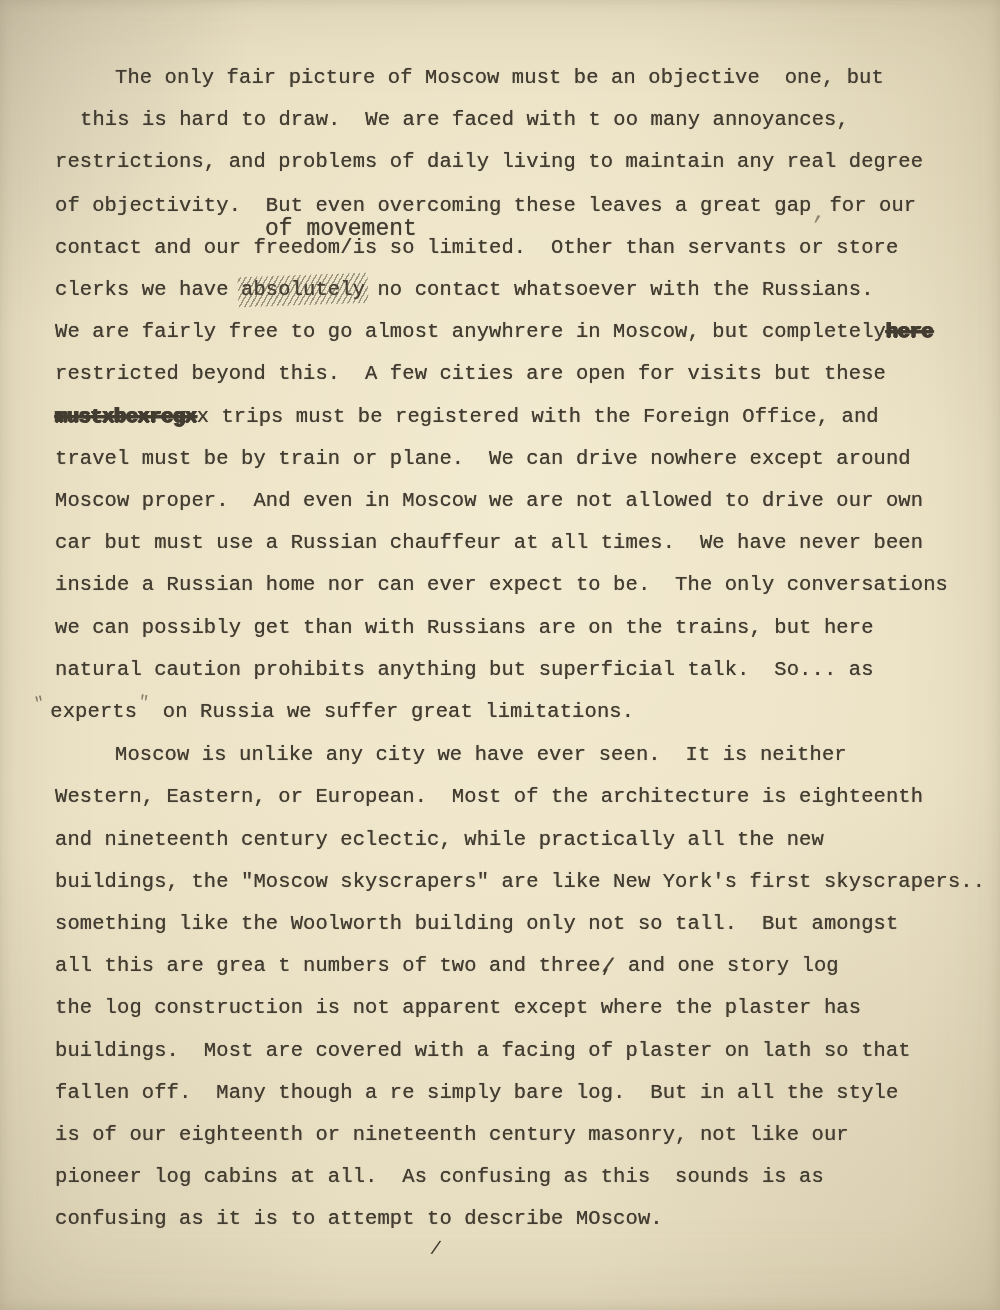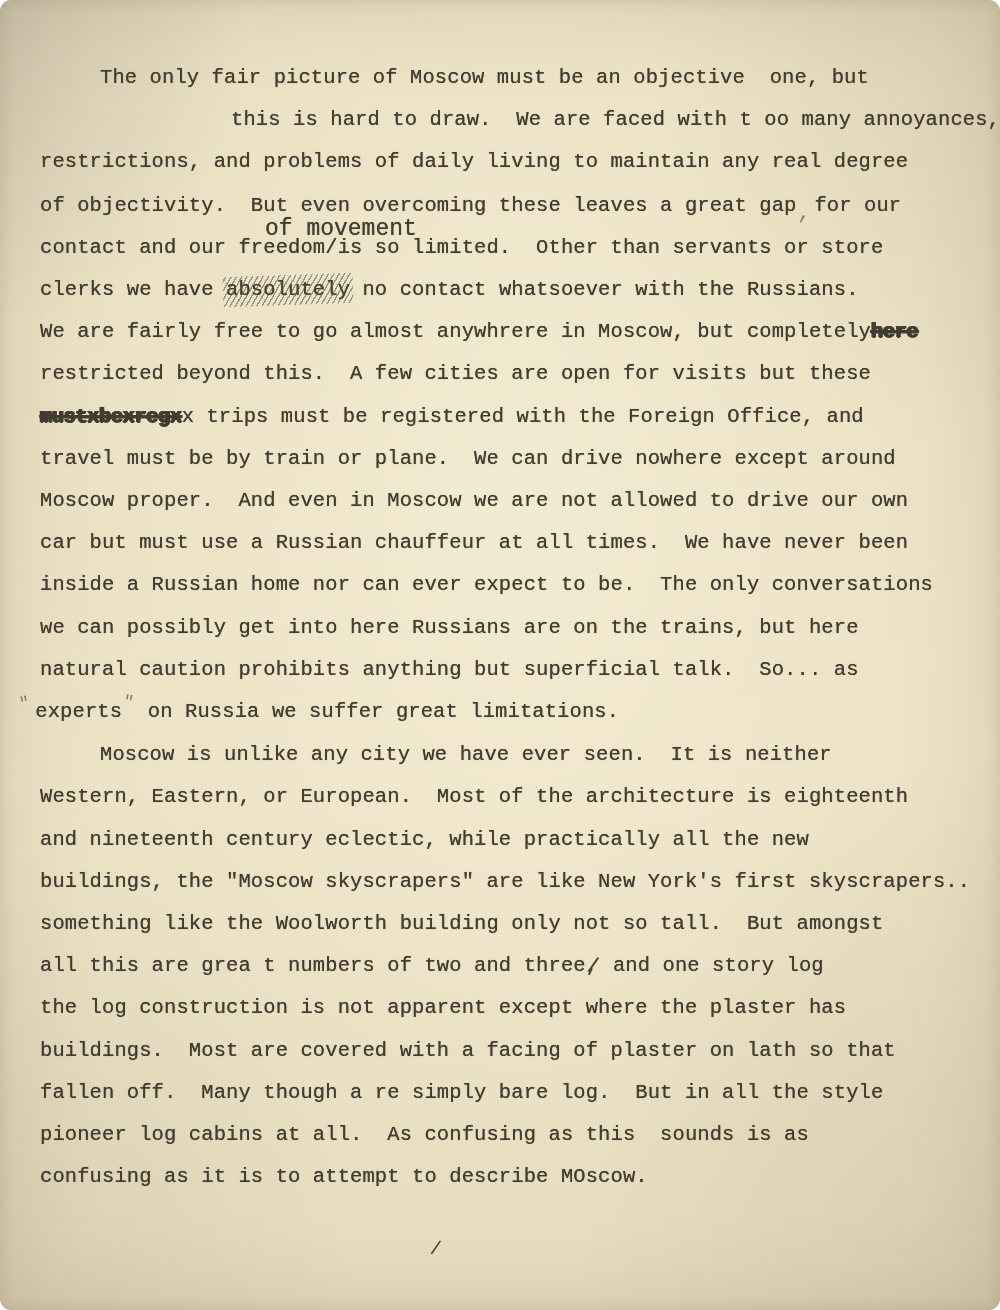--- a/index.html
+++ b/index.html
@@ -2,42 +2,41 @@
 <html><head>
 <meta charset="utf-8">
 <style>
   html,body{margin:0;padding:0;}
   body{
     width:1000px;height:1310px;overflow:hidden;
     font-family:"Liberation Mono","DejaVu Sans Mono",monospace;
   }
   .page{
     position:relative;width:1000px;height:1310px;box-sizing:border-box;
-    padding:57px 0 0 40px;
+    padding:57px 0 0 55px;
     background-color:#ebe1c5;
     background-image:
       radial-gradient(ellipse at 52% 38%, rgba(255,250,228,0.40), rgba(255,250,228,0) 62%),
       radial-gradient(ellipse at 0% 0%, rgba(110,108,100,0.22), rgba(110,108,100,0) 18%),
       radial-gradient(ellipse at 100% 0%, rgba(150,135,100,0.16), rgba(150,135,100,0) 25%),
       radial-gradient(ellipse at 100% 100%, rgba(150,132,95,0.20), rgba(150,132,95,0) 30%),
       radial-gradient(ellipse at 0% 100%, rgba(140,128,98,0.16), rgba(140,128,98,0) 25%),
       linear-gradient(to bottom,#e9dfc2,#ece2c6 60%,#e6dcc0);
     box-shadow: inset 0 0 90px rgba(125,108,78,0.22), inset 0 0 14px rgba(105,95,72,0.18);
     color:#423c31;
-    border-radius:11px;
   }
   .tl{
     white-space:pre;
     font-size:20.5px;
     line-height:42.2px;
     text-shadow:0 0 0.7px rgba(62,56,45,0.85);
     letter-spacing:0.1px;
   }
   .indent{text-indent:60px;}
-  .sl{margin-left:25px;text-align:right;}
+  .sl{margin-left:25px;}
   
   .scrib{position:relative;display:inline-block;}
   .scrib::after{
     content:"";position:absolute;left:-3px;right:-3px;top:14%;height:72%;
     background:repeating-linear-gradient(-58deg,
       rgba(0,0,0,0) 0 3.2px, rgba(88,82,66,0.55) 3.2px 4.6px);
     transform:rotate(-2deg);
     pointer-events:none;
   }
   
@@ -100,35 +99,36 @@
   <div class="tl"><span>We are fairly free to go almost anywhrere in Moscow, but completely</span><span class="xover">here</span></div>
 
   <div class="tl">restricted beyond this.  A few cities are open for visits but these</div>
 
   <div class="tl"><span class="xover">mustxbexregx</span><span>x trips must be registered with the Foreign Office, and</span></div>
 
   <div class="tl">travel must be by train or plane.  We can drive nowhere except around</div>
   <div class="tl">Moscow proper.  And even in Moscow we are not allowed to drive our own</div>
   <div class="tl">car but must use a Russian chauffeur at all times.  We have never been</div>
   <div class="tl">inside a Russian home nor can ever expect to be.  The only conversations</div>
-  <div class="tl">we can possibly get into here Russians are on the trains, but here</div>
+  <div class="tl">we can possibly get than with Russians are on the trains, but here</div>
   <div class="tl">natural caution prohibits anything but superficial talk.  So... as</div>
 
   <div class="tl"><span class="pq pq-open">"</span><span>experts</span><span class="pq pq-close">"</span><span> on Russia we suffer great limitations.</span></div>
 
   <div class="tl indent">Moscow is unlike any city we have ever seen.  It is neither</div>
   <div class="tl">Western, Eastern, or European.  Most of the architecture is eighteenth</div>
   <div class="tl">and nineteenth century eclectic, while practically all the new</div>
   <div class="tl">buildings, the "Moscow skyscrapers" are like New York's first skyscrapers..</div>
   <div class="tl">something like the Woolworth building only not so tall.  But amongst</div>
 
   <div class="tl"><span>all this are grea t numbers of two and three,</span><span class="pmark-slash">/</span><span> and one story log</span></div>
 
   <div class="tl">the log construction is not apparent except where the plaster has</div>
   <div class="tl">buildings.  Most are covered with a facing of plaster on lath so that</div>
   <div class="tl">fallen off.  Many though a re simply bare log.  But in all the style</div>
+  <div class="tl">is of our eighteenth or nineteenth century masonry, not like our</div>
   <div class="tl">pioneer log cabins at all.  As confusing as this  sounds is as</div>
   <div class="tl">confusing as it is to attempt to describe MOscow.</div>
 
   <div class="insertion">of movement</div>
   <div class="stray">/</div>
 
 </div>
 
 </body></html>

